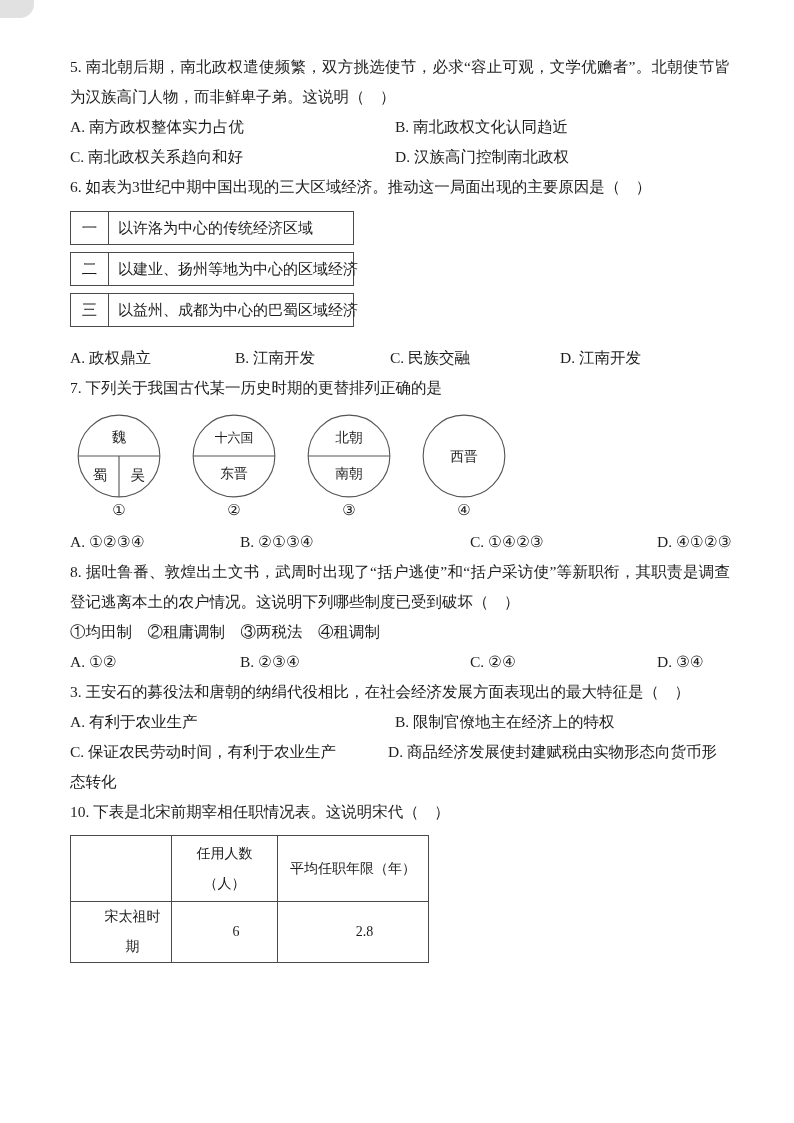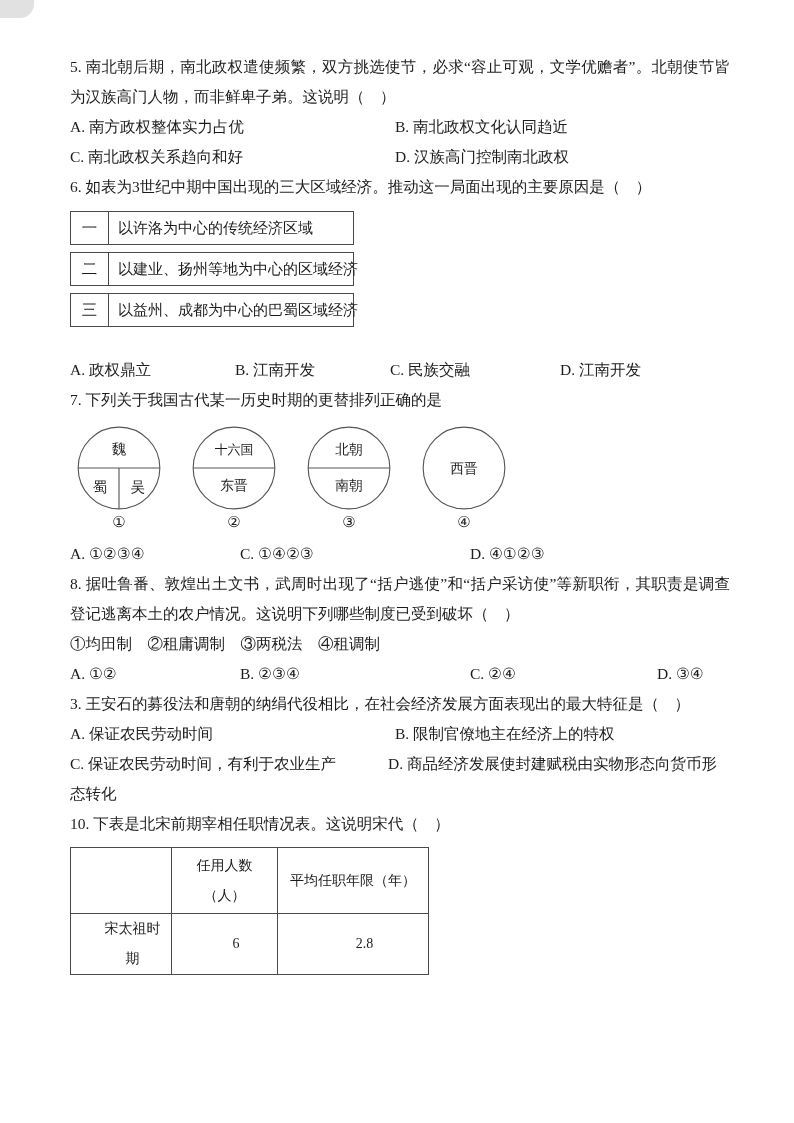--- a/index.html
+++ b/index.html
@@ -37,21 +37,21 @@
   .t6-row { display: flex; margin-bottom: 7px; }
   .t6-num {
     width: 39px; height: 34px; border: 1px solid #4a4a4a;
     display: flex; align-items: center; justify-content: center;
   }
   .t6-text {
     width: 245px; height: 34px; border: 1px solid #4a4a4a; border-left: none;
     display: flex; align-items: center; padding-left: 9px;
     white-space: nowrap; font-size: 15px;
   }
-  .q6-opts { margin-top: 28px; }
+  .q6-opts { margin-top: 16px; }
 
   
   .circles { display: flex; gap: 29px; margin: 10px 0 4px 6px; }
   .circle-group { width: 86px; text-align: center; }
   .circle-group svg { width: 86px; height: 86px; display: block; }
   .circle-label { line-height: 22px; font-size: 15px; }
   svg text { font-family: "Liberation Serif", "DejaVu Serif", serif; fill: #1c1c1c; }
   svg circle, svg line { stroke: #555; fill: none; stroke-width: 1.3; }
   .q7-opts { margin-top: 6px; }
 
@@ -145,40 +145,41 @@
       <div class="circle-group">
         <svg viewBox="0 0 100 100">
           <circle cx="50" cy="50" r="47.5"></circle>
           <text x="50" y="52" text-anchor="middle" dominant-baseline="middle" font-size="16">西晋</text>
         </svg>
         <div class="circle-label">④</div>
       </div>
     </div>
     <div class="opts-4b q7-opts">
       <span class="opt">A. ①②③④</span>
+      <span class="opt">B. ②①③④</span>
       <span class="opt">C. ①④②③</span>
       <span class="opt">D. ④①②③</span>
     </div>
   </section>
 
   <section>
     <p class="stem">8. 据吐鲁番、敦煌出土文书，武周时出现了“括户逃使”和“括户采访使”等新职衔，其职责是调查登记逃离本土的农户情况。这说明下列哪些制度已受到破坏（　）</p>
     <p>①均田制　②租庸调制　③两税法　④租调制</p>
     <div class="opts-4b">
       <span class="opt">A. ①②</span>
       <span class="opt">B. ②③④</span>
       <span class="opt">C. ②④</span>
       <span class="opt">D. ③④</span>
     </div>
   </section>
 
   <section>
     <p class="stem">3. 王安石的募役法和唐朝的纳绢代役相比，在社会经济发展方面表现出的最大特征是（　）</p>
     <div class="opts-2">
-      <span class="opt">A. 保证农民劳动时间</span>
+      <span class="opt">A. 有利于农业生产</span>
       <span class="opt">B. 限制官僚地主在经济上的特权</span>
     </div>
     <p><span>C. 保证农民劳动时间，有利于农业生产</span><span class="tabspace"></span><span>D. 商品经济发展使封建赋税由实物形态向货币形态转化</span></p>
   </section>
 
   <section>
     <p class="stem">10. 下表是北宋前期宰相任职情况表。这说明宋代（　）</p>
     <table class="t10">
       <tbody>
           <tr class="hrow">

